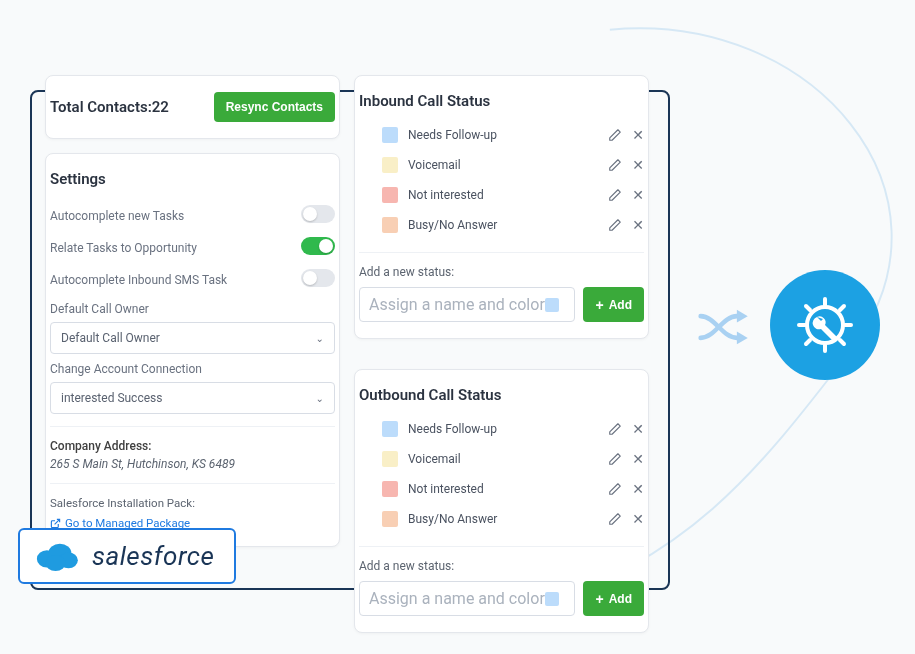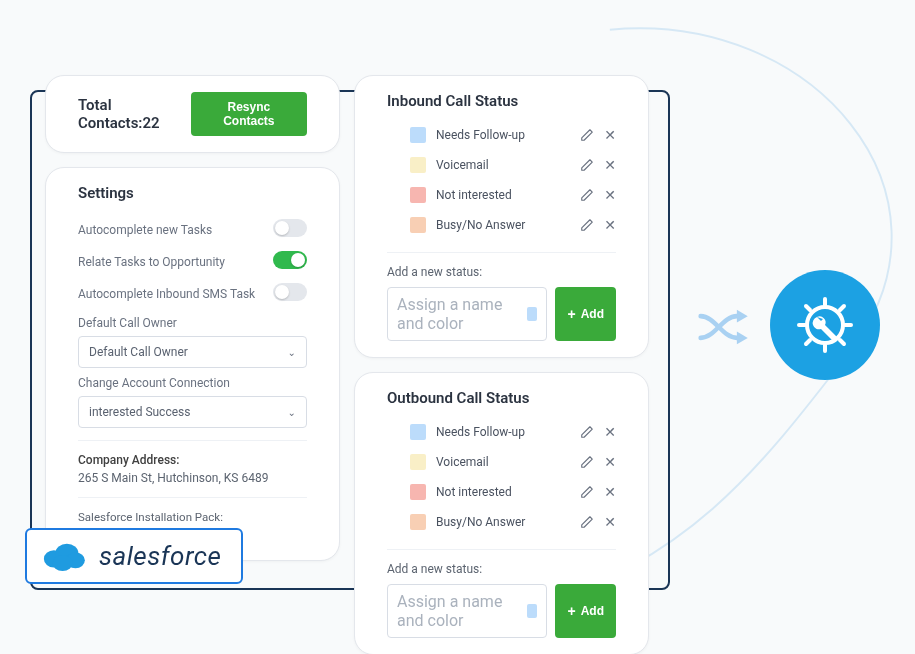--- a/index.html
+++ b/index.html
@@ -35,26 +35,26 @@
     position: absolute;
     left: 45px;
     top: 75px;
     display: flex;
     gap: 14px;
     z-index: 2;
   }
   .card {
     background: #fff;
     border: 1px solid #e4e7ec;
-    border-radius: 19px;
-    padding: 16px 32px;
+    border-radius: 8px;
+    padding: 16px 4px;
     box-shadow: 0 1px 3px rgba(0,0,0,0.04);
   }
   .left-col { width: 295px; display: flex; flex-direction: column; gap: 14px; }
-  .right-col { width: 295px; display: flex; flex-direction: column; gap: 14px; }
+  .right-col { width: 295px; display: flex; flex-direction: column; gap: 30px; }
 
   .contacts-header { display: flex; align-items: center; justify-content: space-between; }
   .contacts-title { font-size: 15px; font-weight: 600; color: #2b3340; }
   .btn-green {
     background: #3aaa3a;
     color: #fff;
     border: none;
     border-radius: 4px;
     padding: 8px 12px;
     font-size: 12px;
@@ -85,21 +85,21 @@
     width: 100%; border: 1px solid #d8dde5; border-radius: 4px;
     padding: 8px 10px; font-size: 12px; color: #5a6270;
     display: flex; justify-content: space-between; align-items: center;
     background: #fff;
   }
   .chev { font-size: 10px; color: #6a7280; }
 
   .hr { border: none; border-top: 1px solid #eef1f5; margin: 12px 0; }
 
   .addr-label { font-size: 12px; color: #404040; font-weight: 500; margin-bottom: 4px;}
-  .addr-text { font-size: 12px; color: #5c6470;}
+  .addr-text { font-size: 12px; color: #5c6470; font-style: italic;}
 
   .link-row { font-size: 11.5px; color: #5c6470; display: flex; gap: 6px; align-items: center; flex-wrap: wrap; text-align: right;}
   .link-blue { color: #1f7ae0; display: inline-flex; align-items: center; gap: 4px; cursor: pointer;}
   .ext-icon { width: 11px; height: 11px; }
 
   .status-row {
     display: flex; align-items: center; justify-content: space-between;
     padding: 7px 0;
     margin-left: 23px;
   }
@@ -114,21 +114,21 @@
   .add-row { display: flex; gap: 8px; align-items: stretch; }
   .add-input {
     flex: 1; border: 1px solid #d8dde5; border-radius: 4px;
     padding: 7px 9px; font-size: 16px; color: #aab2bd;
     display: flex; justify-content: flex-start; align-items: center;
   }
   .tiny-swatch { width: 14px; height: 14px; background: #bcdcfb; border-radius: 2px;}
 
   .salesforce-badge {
     position: absolute;
-    left: 25px;
+    left: 18px;
     top: 528px;
     background: #fff;
     border: 2px solid #1f7ae0;
     border-radius: 6px;
     padding: 10px 20px 10px 14px;
     display: flex; align-items: center; gap: 12px;
     z-index: 3;
   }
   .sf-cloud { width: 46px; height: 32px; }
   .sf-text { font-size: 26px; color: #1a3556; font-weight: 400; letter-spacing: .5px; font-style: italic;}

